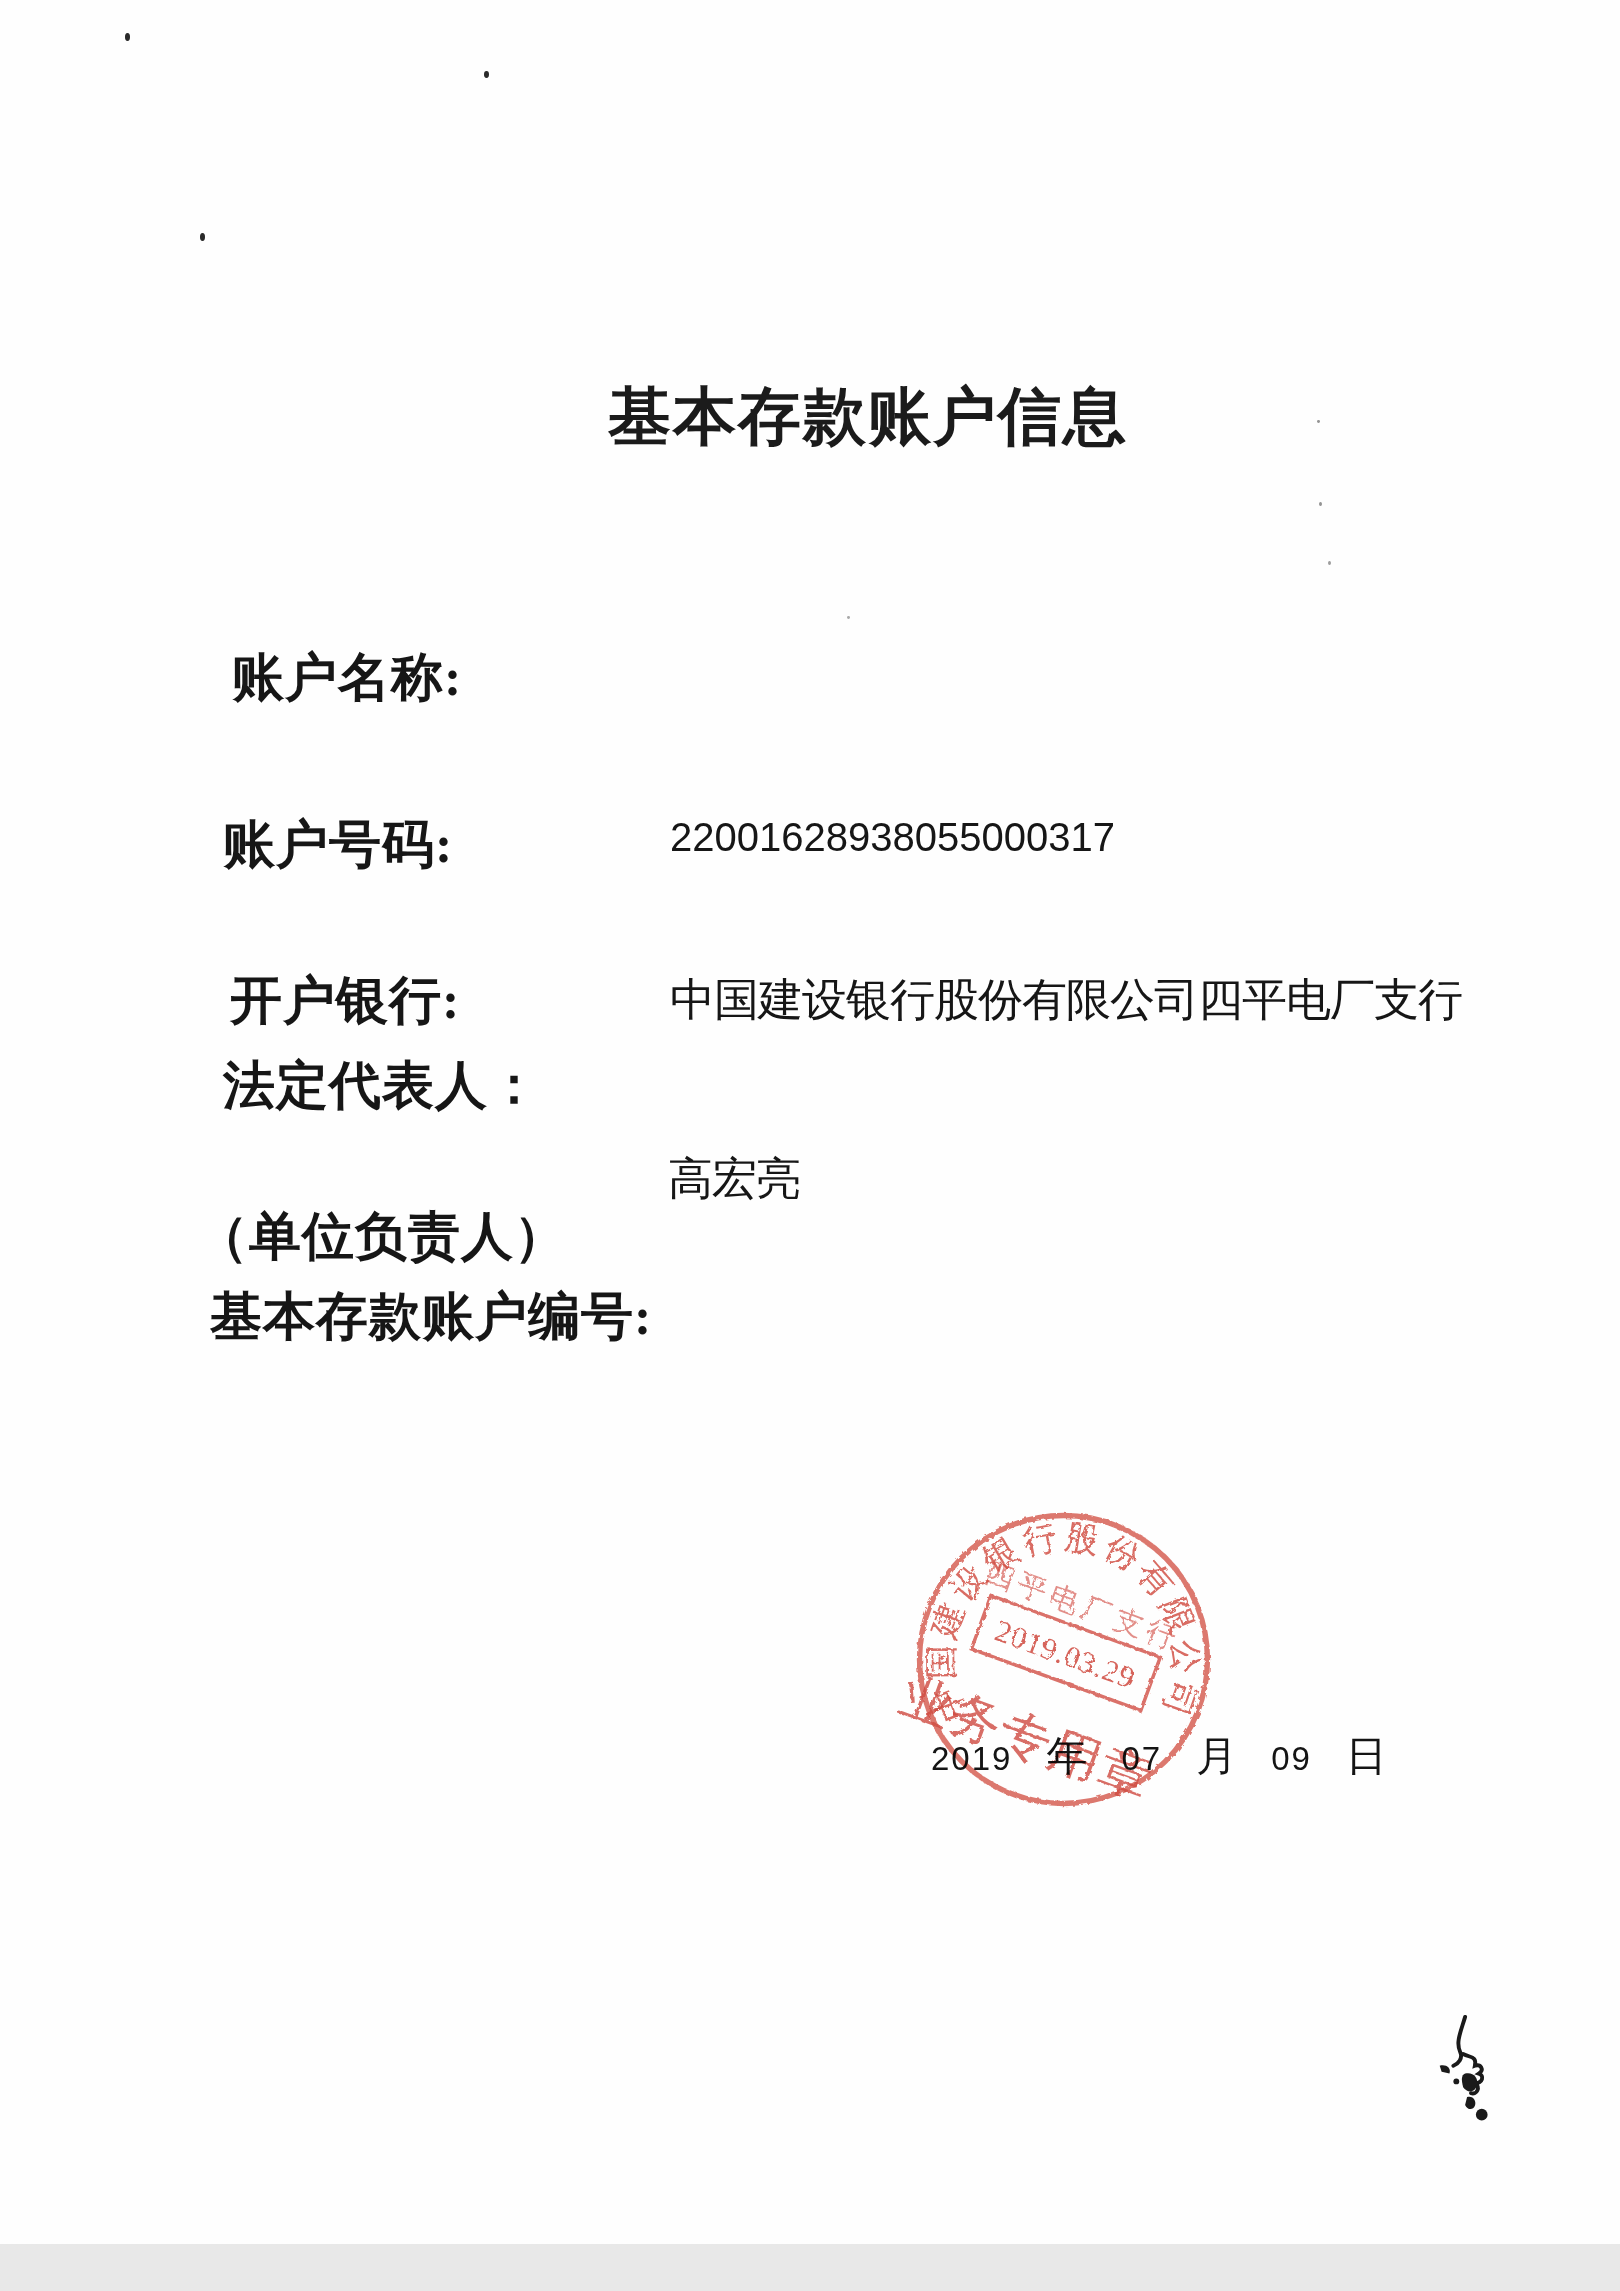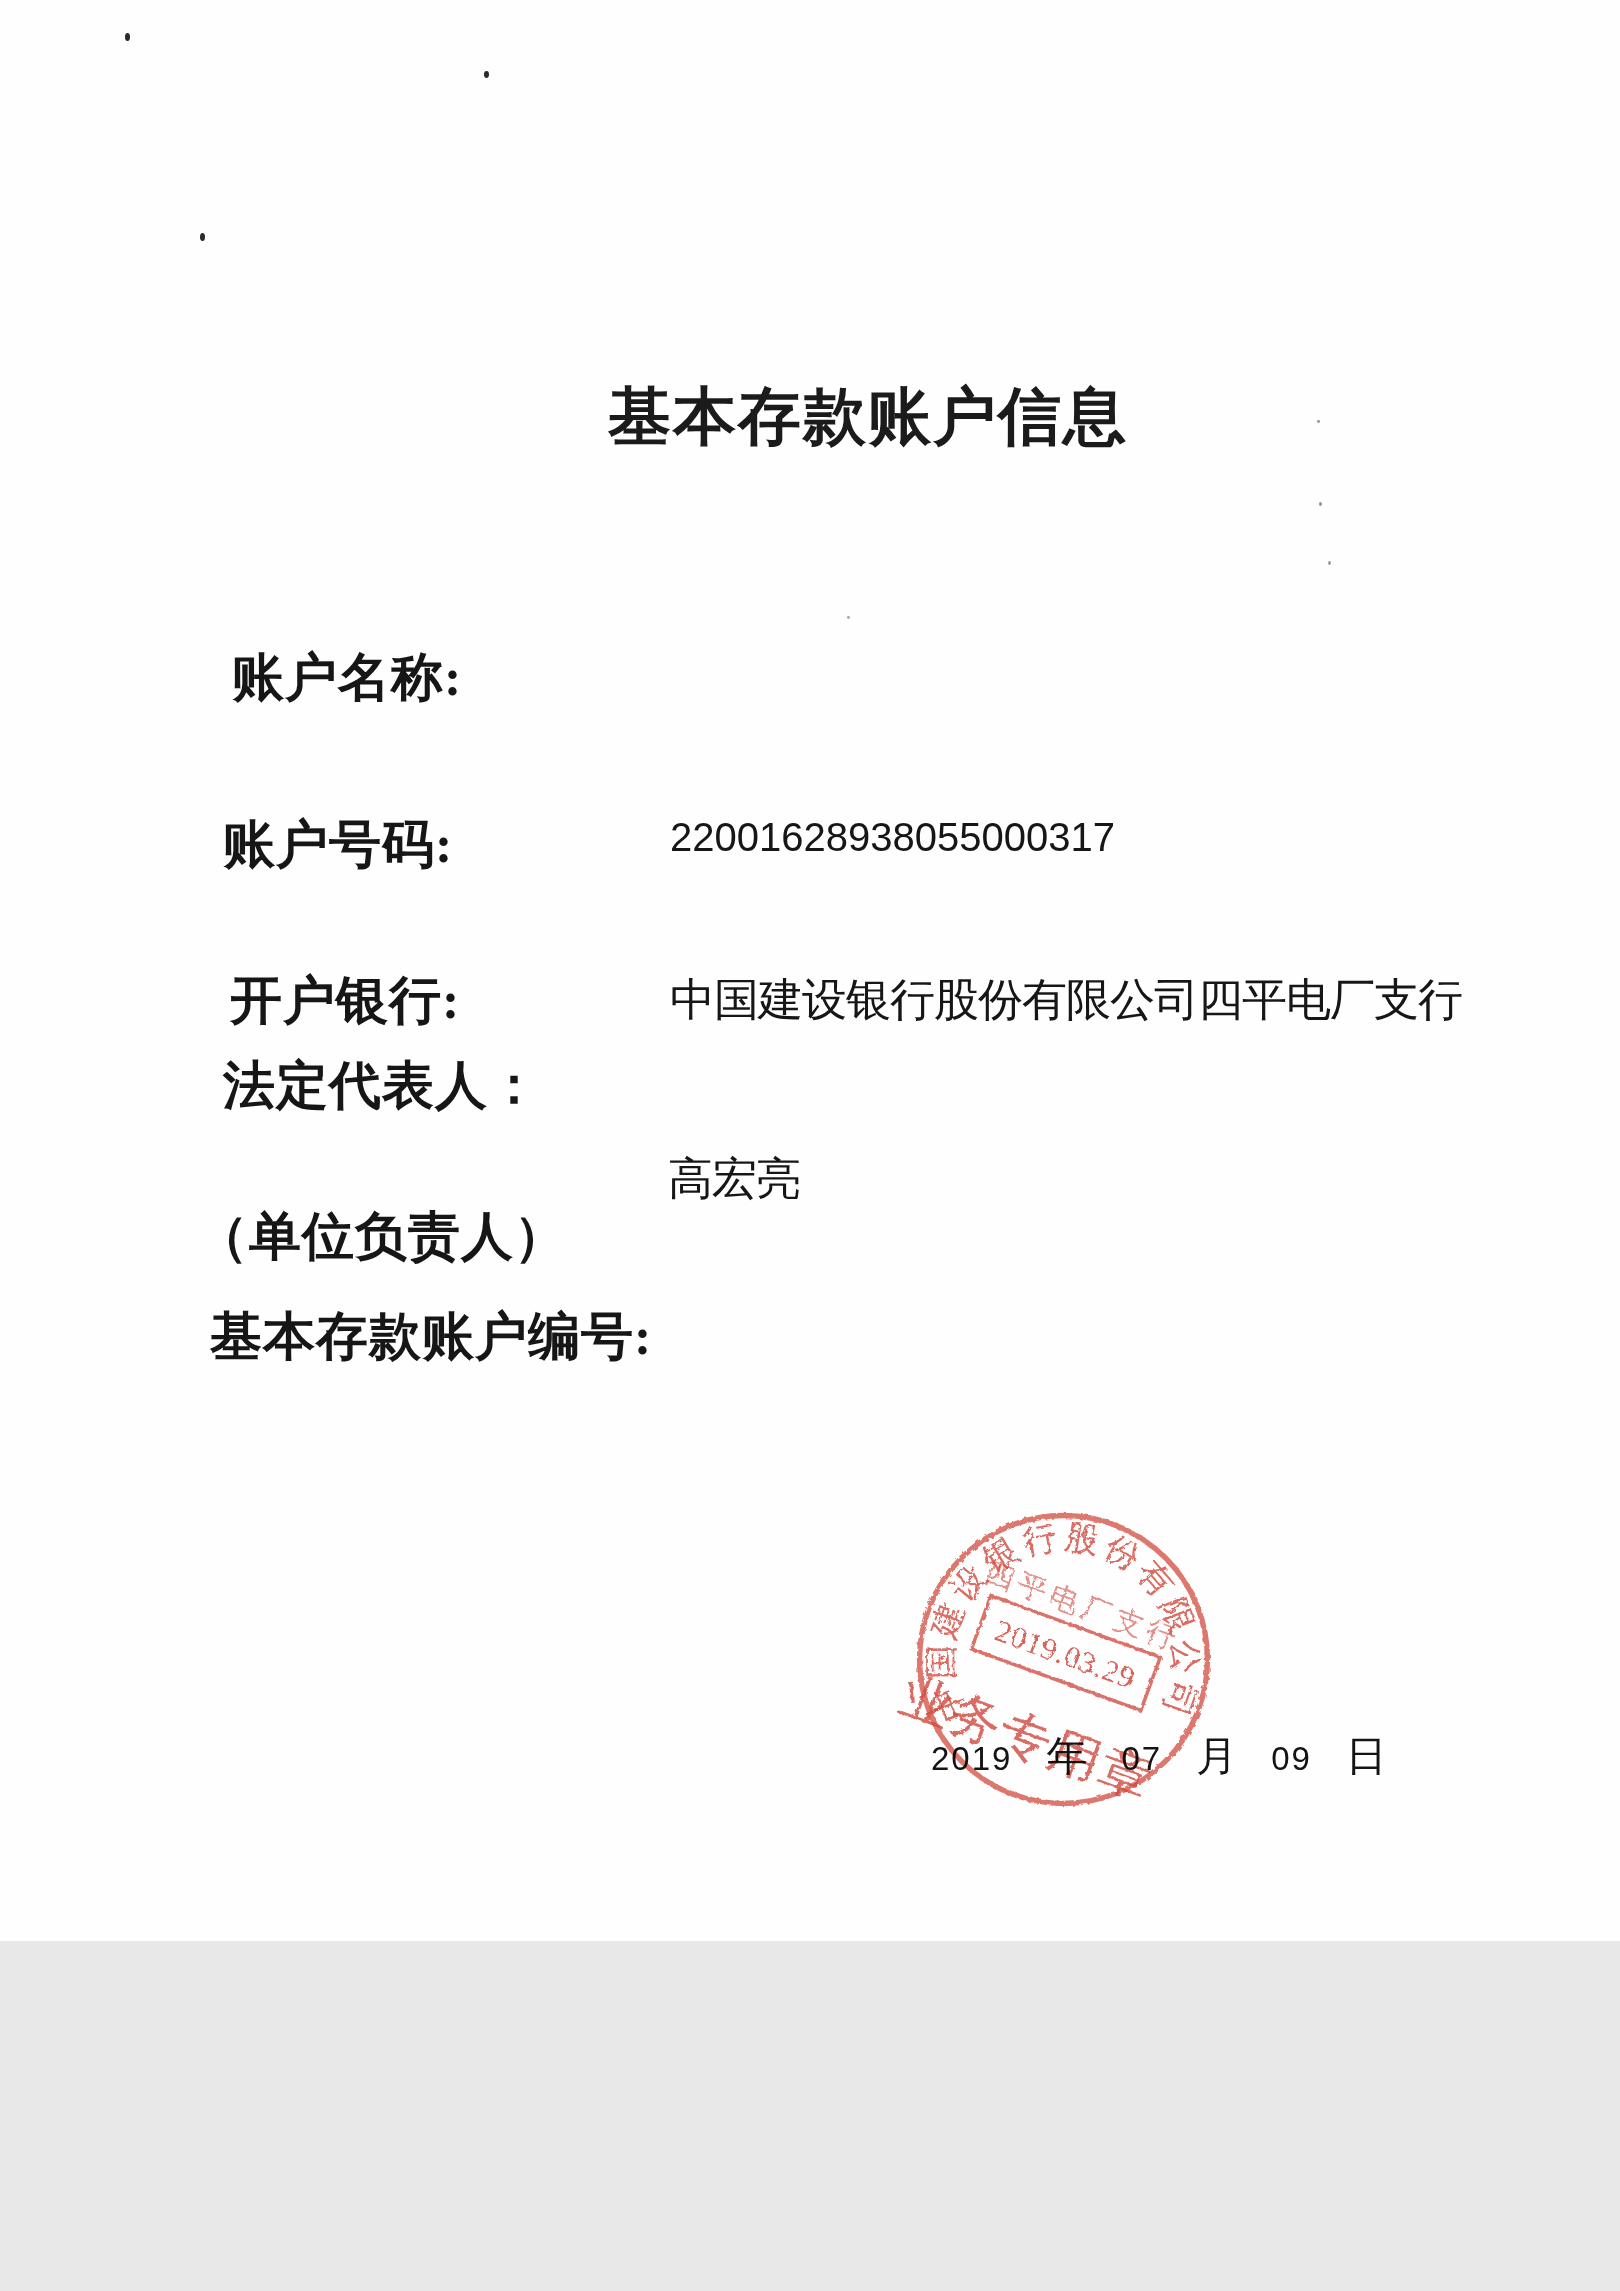--- a/index.html
+++ b/index.html
@@ -1,18 +1,18 @@
 <!DOCTYPE html>
 <html><head>
 <meta charset="utf-8">
 <style>
   html,body{margin:0;padding:0;background:#e8e8e8;}
   #page{
     position:relative;
-    width:1620px;height:1941px;
+    width:1620px;height:2244px;
     background:#fefefe;
     overflow:hidden;
     font-family:"Liberation Serif","DejaVu Serif",serif;
     color:#1c1c1c;
   }
   .abs{position:absolute;}
   #doc-title{
     left:608px;top:374px;
     font-size:63px;font-weight:700;
     letter-spacing:2px;
@@ -39,21 +39,21 @@
   }
   #label-1{left:232px;top:643px;}
   #value-1{left:670px;top:635px;}
   #label-2{left:223px;top:810px;}
   #value-2{left:670px;top:815px;}
   #label-3{left:230px;top:966px;}
   #value-3{left:670px;top:970px;}
   #label-4a{left:223px;top:1051px;}
   #label-4b{left:196px;top:1202px;}
   #value-4{left:668px;top:1149px;}
-  #label-5{left:210px;top:1282px;margin-top:20px;}
+  #label-5{left:210px;top:1282px;}
   #value-5{left:668px;top:1286px;}
 
   
   #stamp{
     left:897px;top:1493px;
     width:333px;height:333px;
     mix-blend-mode:multiply;
     opacity:0.92;
   }
   #stamp text{

